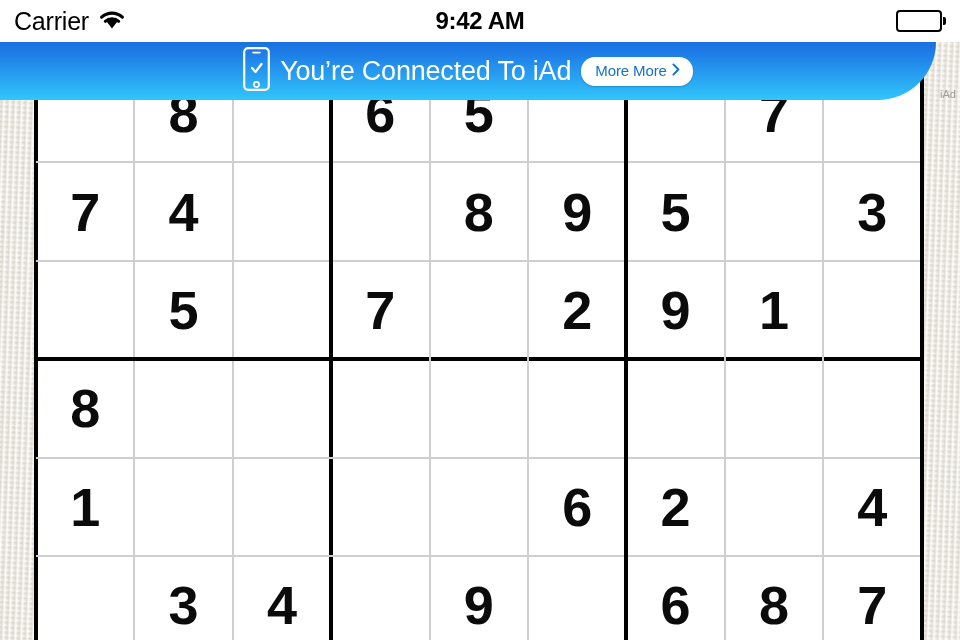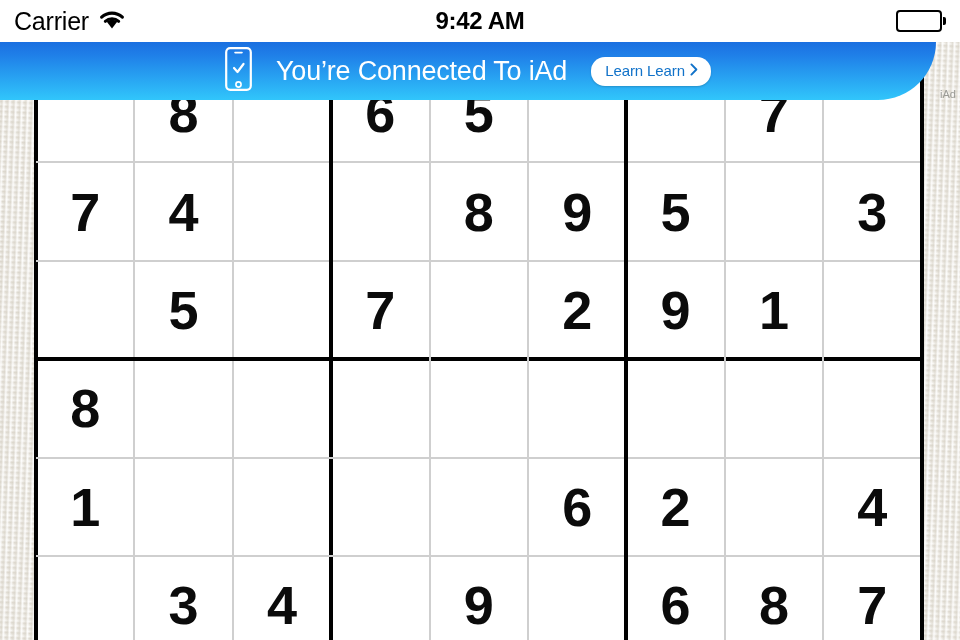--- a/index.html
+++ b/index.html
@@ -63,21 +63,21 @@
   
   #ad-banner {
     position: absolute; left: 0; top: 42px; width: 936px; height: 58px;
     background: linear-gradient(180deg, #1a6fe0 0%, #1f7fe8 22%, #28a3f2 62%, #31c6fb 100%);
     border-bottom-right-radius: 58px;
     overflow: hidden;
     z-index: 30;
   }
   #ad-inner {
     position: absolute; left: 0; top: 0; width: 936px; height: 58px;
-    display: flex; align-items: center; justify-content: center; gap: 24px;
+    display: flex; align-items: center; justify-content: center; gap: 10px;
   }
   .phone-icon { display:block; }
   #ad-text {
     font-size: 27px; color: #ffffff; letter-spacing: -0.2px;
     font-family: "Liberation Sans", sans-serif; white-space: nowrap;
   }
   #learn-more-btn {
     background: #ffffff; border-radius: 14px;
     padding: 5px 13px 6px 14px;
     display: flex; align-items: center; gap: 5px;
@@ -211,21 +211,21 @@
       <span class="phone-icon">
         <svg width="27" height="44" viewBox="0 0 27 44">
           <rect x="1.2" y="1.2" width="24.6" height="41.6" rx="4" ry="4" fill="none" stroke="#ffffff" stroke-width="2.2"></rect>
           <line x1="10" y1="5.6" x2="17" y2="5.6" stroke="#ffffff" stroke-width="1.6" stroke-linecap="round"></line>
           <circle cx="13.5" cy="37.5" r="2.6" fill="none" stroke="#ffffff" stroke-width="1.6"></circle>
           <polyline points="9,21 12.5,25 18.5,17" fill="none" stroke="#ffffff" stroke-width="2.2" stroke-linecap="round" stroke-linejoin="round"></polyline>
         </svg>
       </span>
       <span id="ad-text">You’re Connected To iAd</span>
       <span id="learn-more-btn">
-        <span id="learn-more-label">Learn Learn</span>
+        <span id="learn-more-label">More More</span>
         <span class="chev">
           <svg width="8" height="13" viewBox="0 0 8 13">
             <polyline points="1.4,1.4 6.4,6.5 1.4,11.6" fill="none" stroke="#1172c9" stroke-width="1.9" stroke-linecap="round" stroke-linejoin="round"></polyline>
           </svg>
         </span>
       </span>
     </div>
   </div>
   <div id="iad-corner-label">iAd</div>
 

